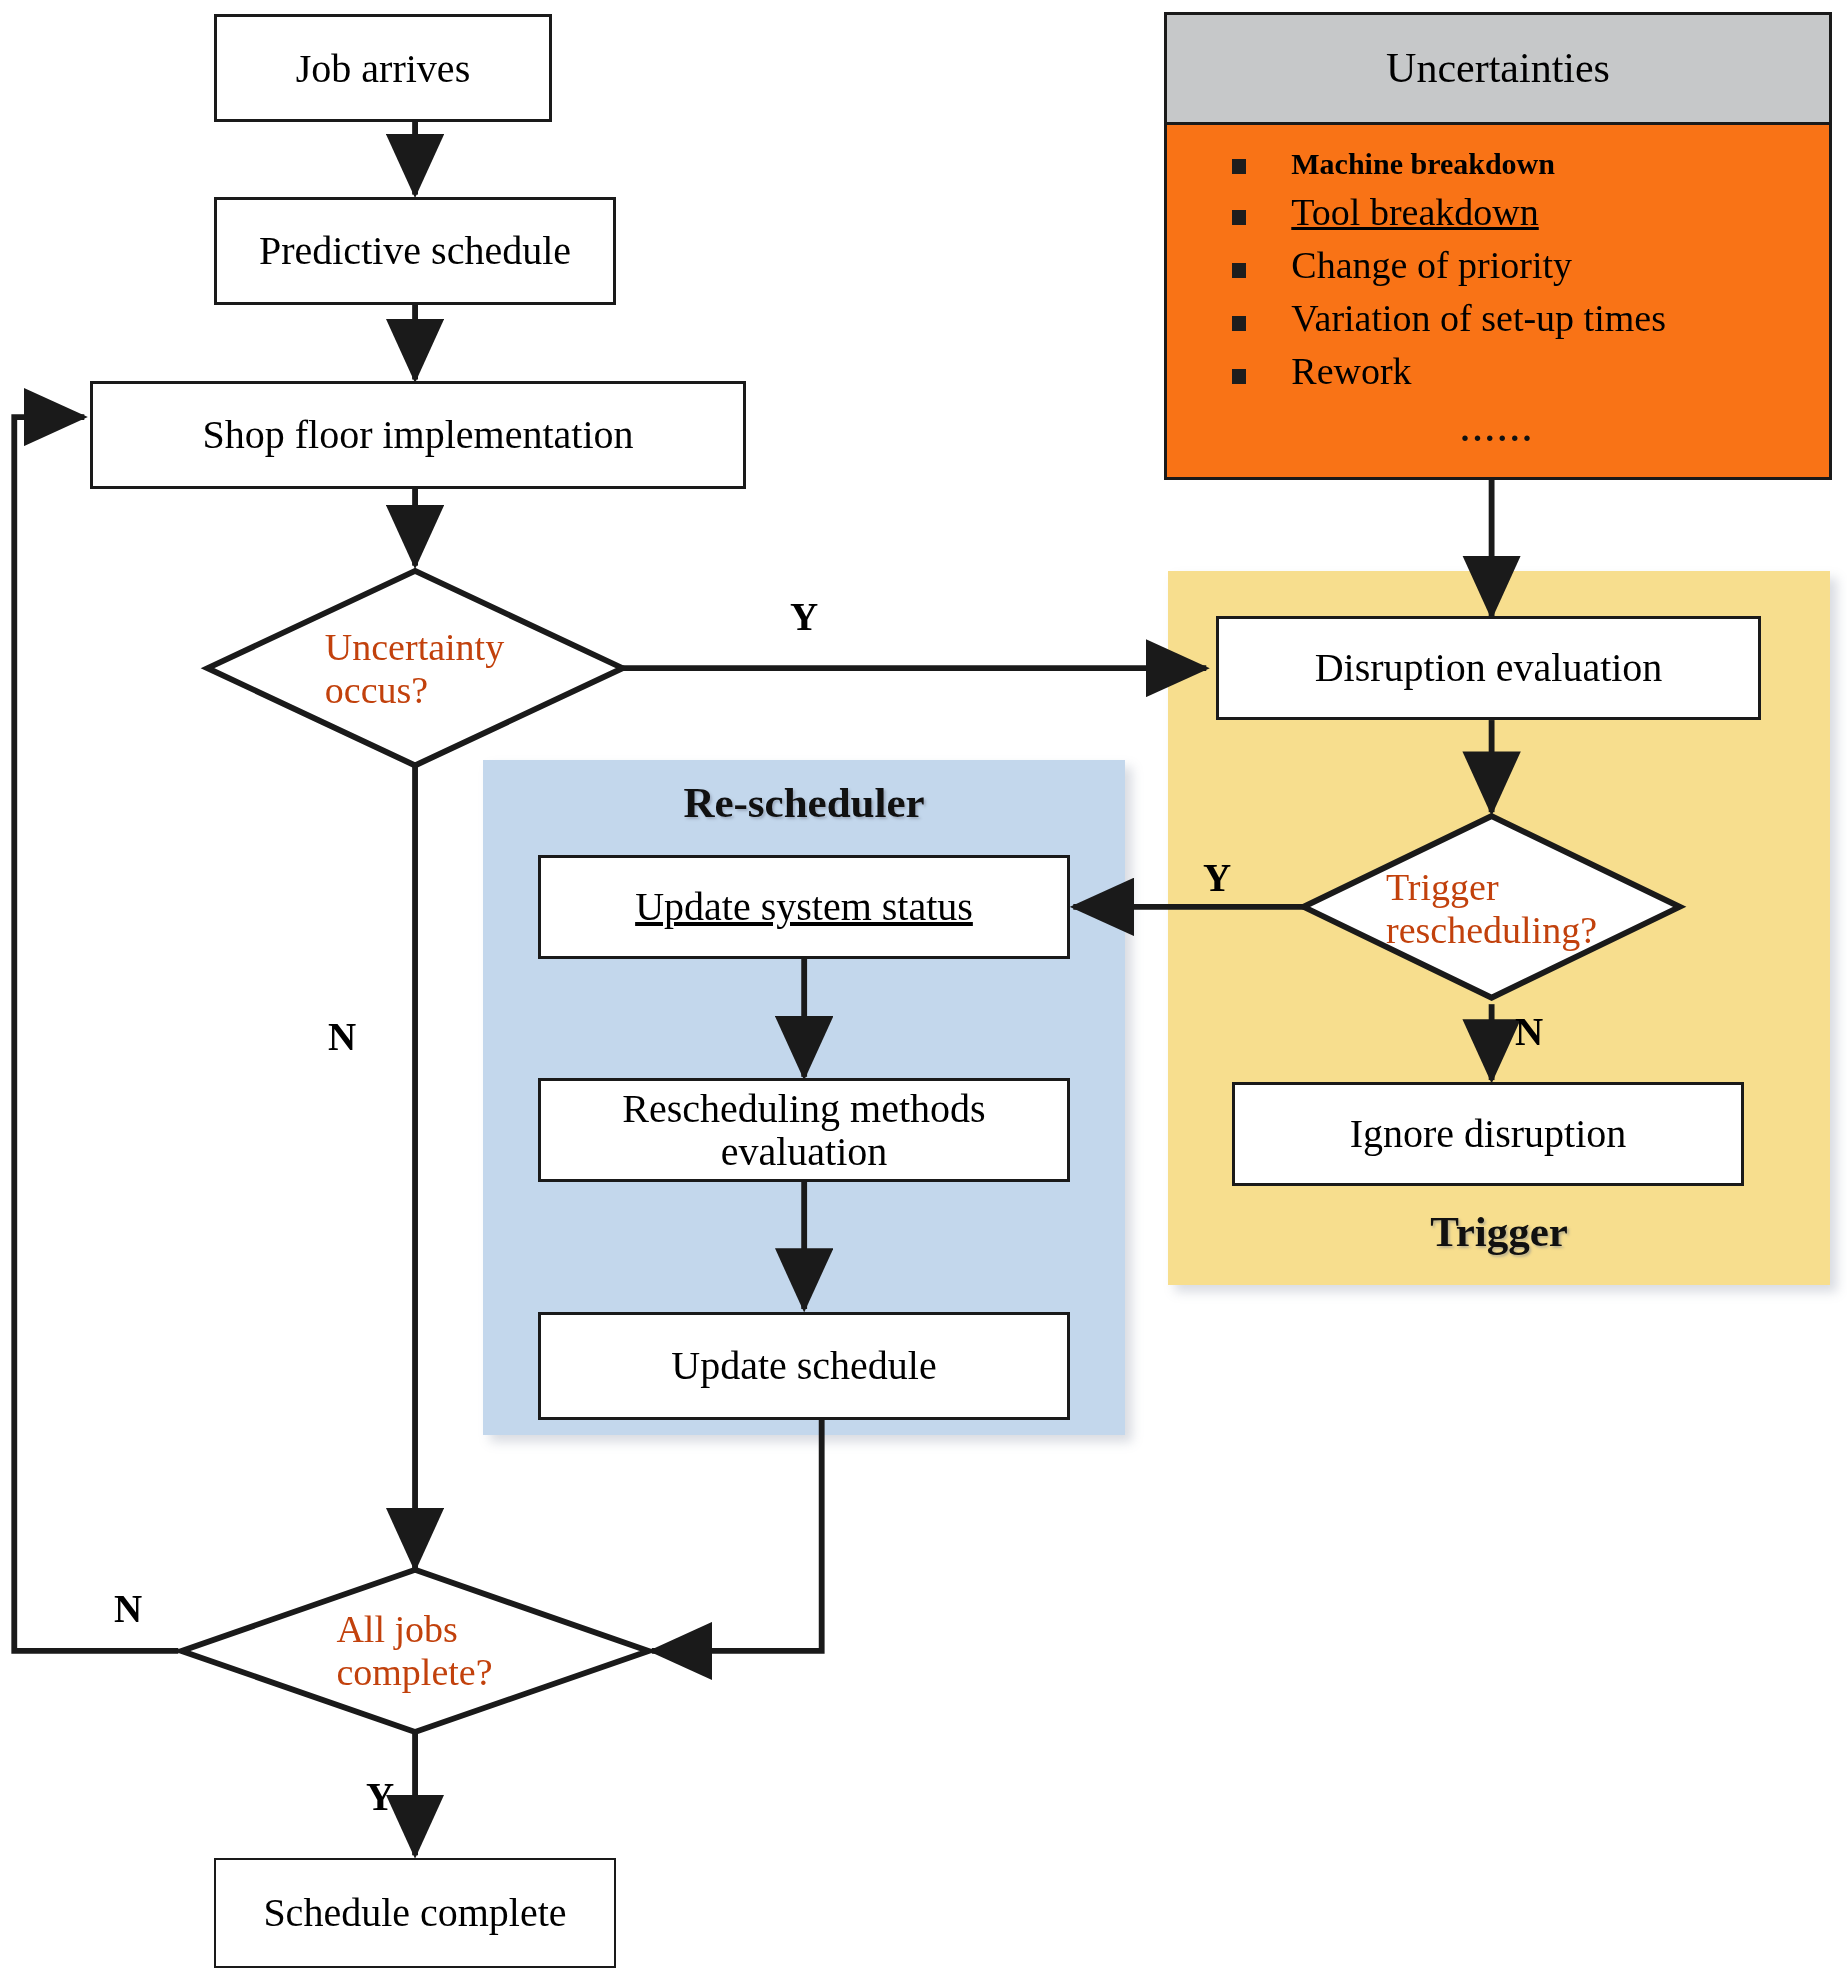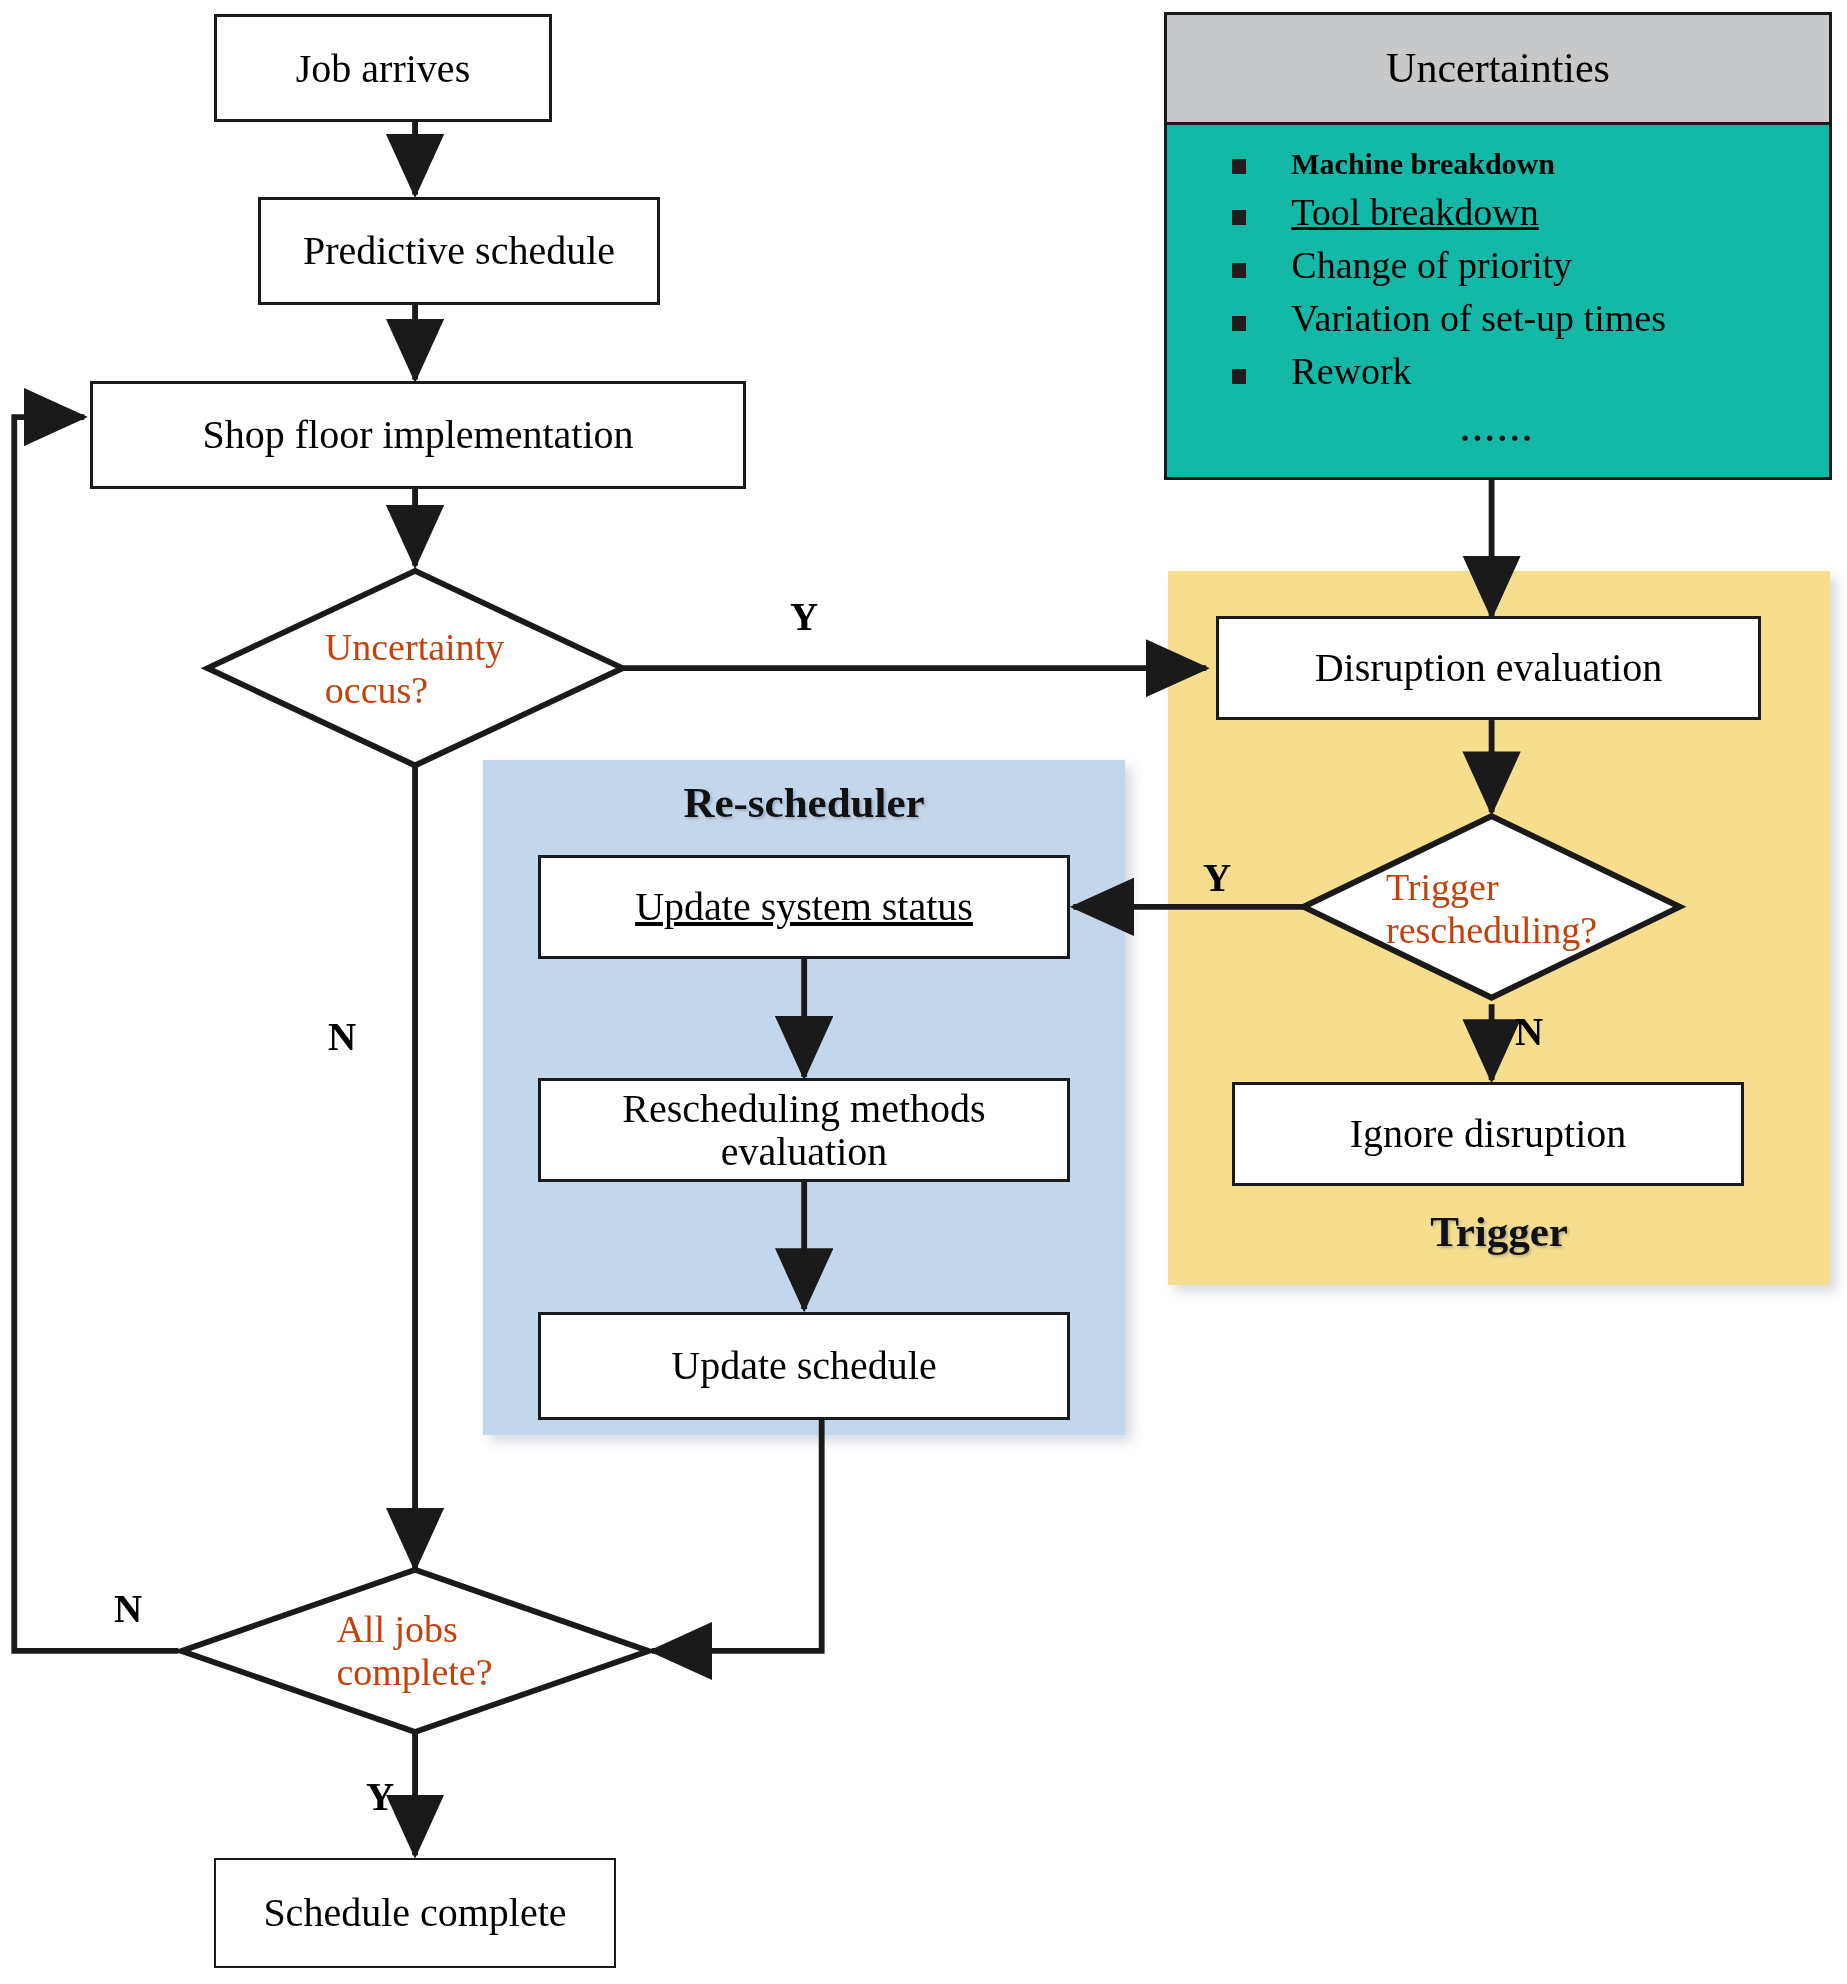--- a/index.html
+++ b/index.html
@@ -75,21 +75,21 @@
     position: absolute;
     font-weight: bold;
     color: #111111;
     text-shadow: 1.9px 1.9px 2.6px rgba(110,120,140,0.45);
   }
   
   .card {
     position: absolute;
     box-sizing: border-box;
     border: 3.2px solid #1a1a1a;
-    background: #14b8a6;
+    background: #f97316;
   }
   .card-header {
     background: #c6c8c9;
     border-bottom: 3.2px solid #1a1a1a;
     display: flex;
     align-items: center;
     justify-content: center;
     color: #000000;
   }
   .card-body {
@@ -165,21 +165,21 @@
       <polygon points="640,880 960,1030 640,1180 320,1030"></polygon>
       <polygon points="2300,1258 2590,1398 2300,1538 2010,1398"></polygon>
       <polygon points="640,2420 1000,2545 640,2670 280,2545"></polygon>
     </g>
   </svg>
 
   <div class="node" style="left:214px; top:14.3px; width:338px; height:108px; font-size:40px;">
     <span class="node-label">Job arrives</span>
   </div>
 
-  <div class="node" style="left:214px; top:197px; width:402px; height:108px; font-size:40px;margin-left:44px;">
+  <div class="node" style="left:214px; top:197px; width:402px; height:108px; font-size:40px;">
     <span class="node-label">Predictive schedule</span>
   </div>
 
   <div class="node" style="left:90px; top:381px; width:656px; height:108px; font-size:40px;">
     <span class="node-label">Shop floor implementation</span>
   </div>
 
   <div class="node" style="left:1216px; top:616px; width:545px; height:104px; font-size:40px;">
     <span class="node-label">Disruption evaluation</span>
   </div>

